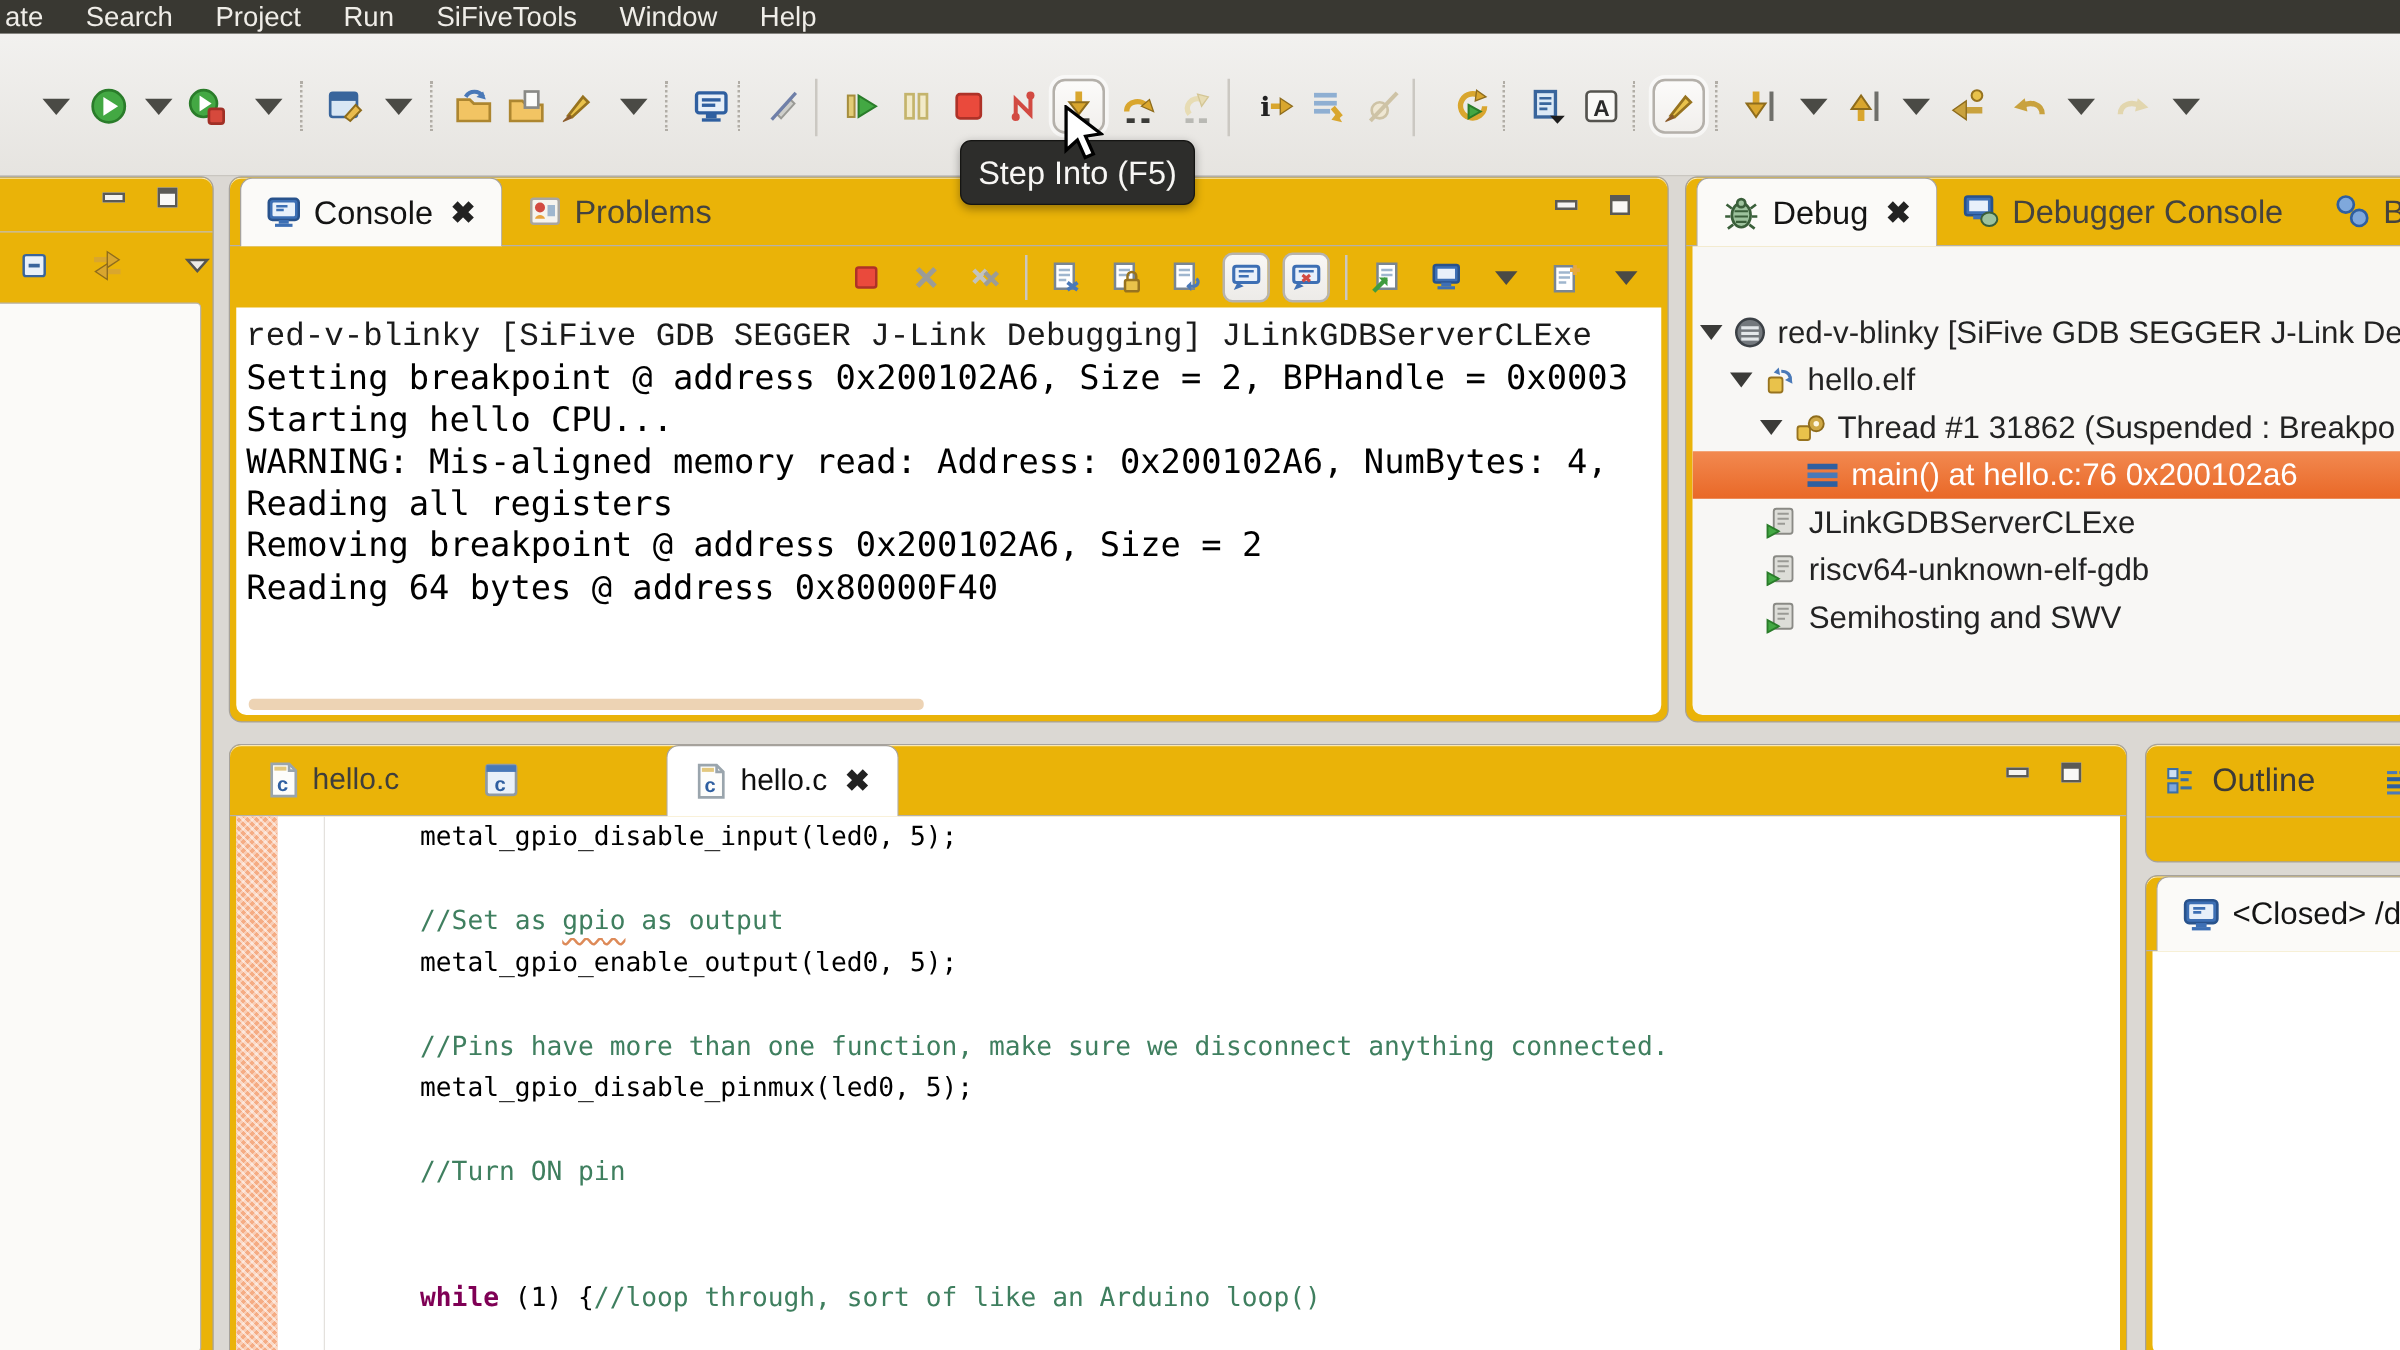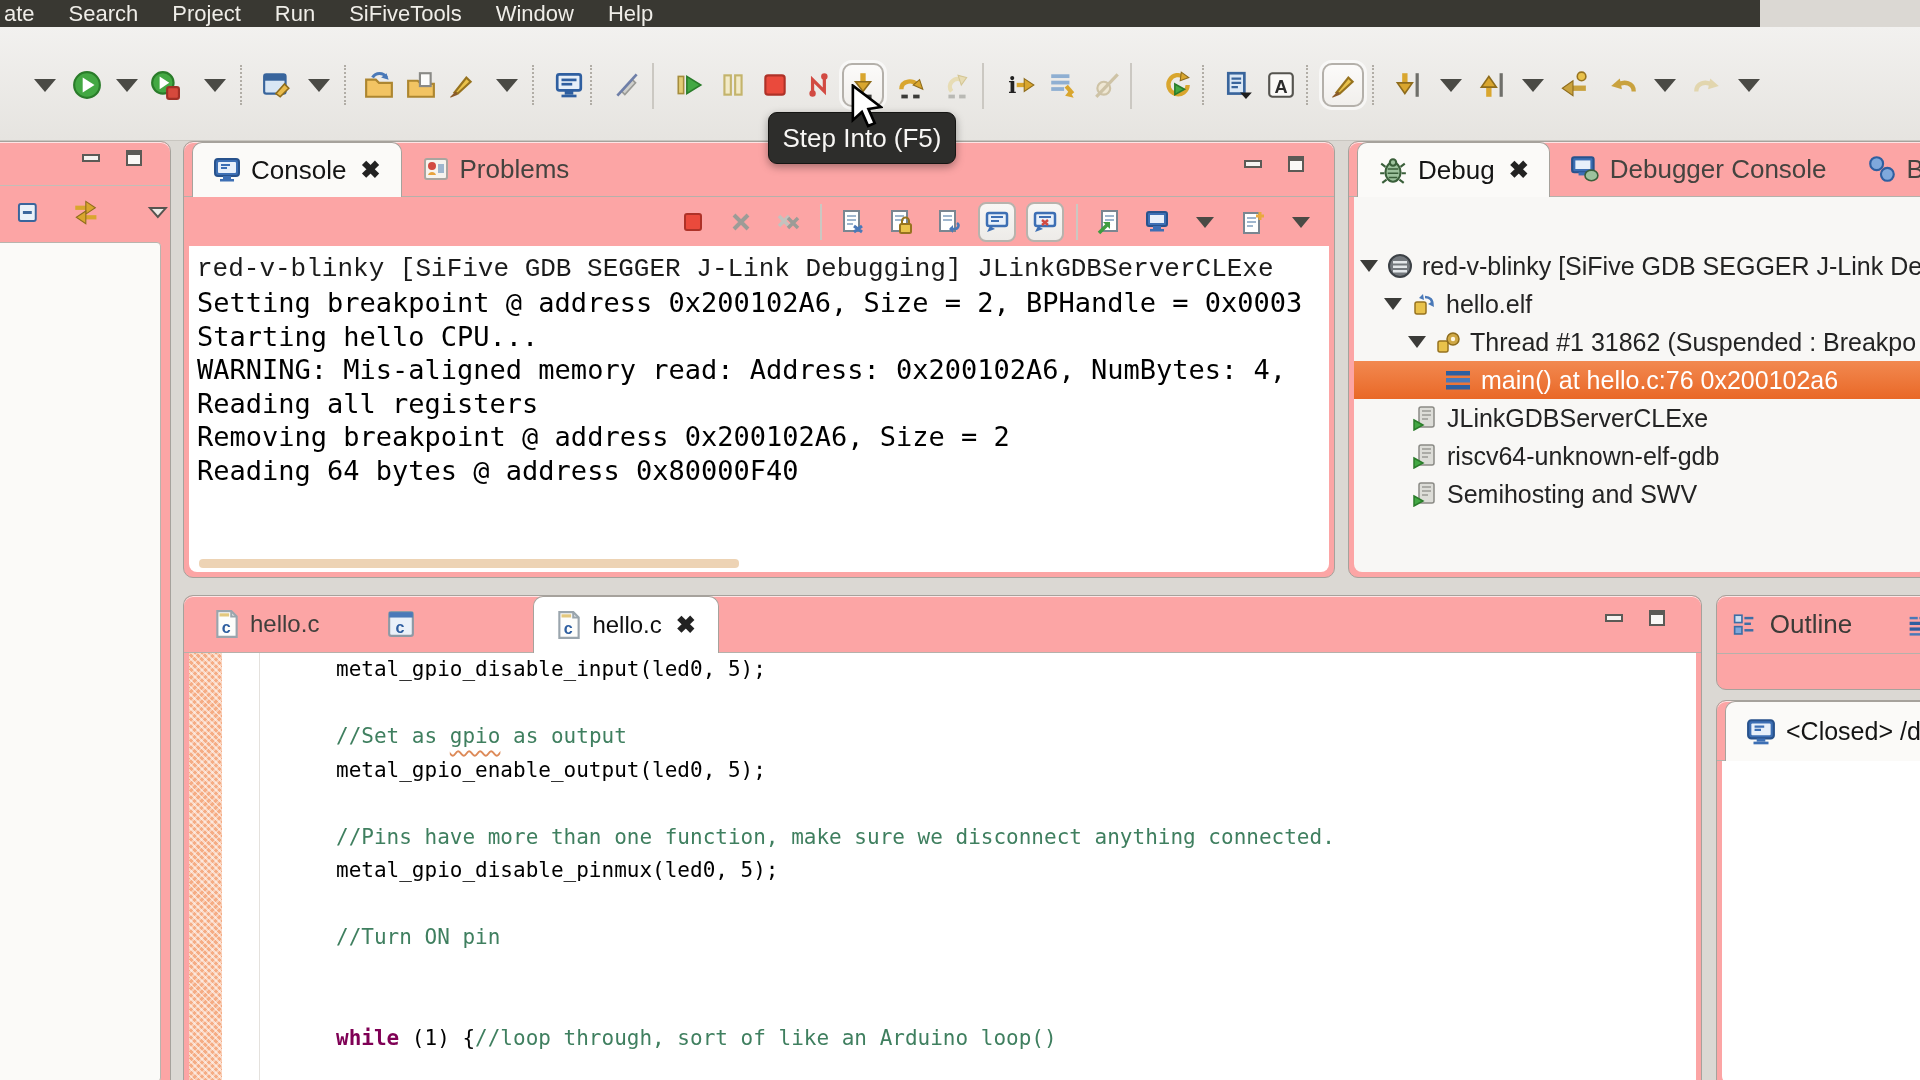--- a/index.html
+++ b/index.html
@@ -1,34 +1,34 @@
 <!DOCTYPE html>
 <html><head>
 <meta charset="utf-8">
 <style>
   *{margin:0;padding:0;box-sizing:border-box}
   html,body{width:1920px;height:1080px;overflow:hidden}
   body{font-family:"Liberation Sans",sans-serif;background:#DBD8D3;position:relative}
   .mono{font-family:"DejaVu Sans Mono",monospace}
 
   
-  .menubar{position:absolute;left:0;top:0;width:1760px;height:27px;background:#393832;display:flex;align-items:center;gap:34px;padding-left:4px}
+  .menubar{position:absolute;left:0;top:0;width:1920px;height:27px;background:#393832;display:flex;align-items:center;gap:34px;padding-left:4px}
   .menubar .mitem{color:#EFEDE8;font-size:22px;line-height:27px;white-space:nowrap}
 
   
   .toolbar{position:absolute;left:0;top:27px;width:1920px;height:114px;background:linear-gradient(#F2F1EF,#E6E4E0);border-bottom:1px solid #C9C6C0}
   .tbtn{position:absolute;top:36px;width:42px;height:44px;display:flex;align-items:center;justify-content:center}
   .tbtn.hovered{background:linear-gradient(#FCFBFA,#F1EFEC);border:2px solid #B4B0AA;border-radius:10px;box-shadow:0 0 0 3px rgba(255,255,255,.6)}
   .tsepd{position:absolute;top:38px;height:40px;width:0;border-left:2px dotted #B1ADA6}
   .tseps{position:absolute;top:36px;height:46px;width:2px;background:#CBC8C2}
   .dd{width:0;height:0;border-left:11px solid transparent;border-right:11px solid transparent;border-top:13px solid #4A4A45}
   .dds{width:0;height:0;border-left:9px solid transparent;border-right:9px solid transparent;border-top:11px solid #4A4A45}
 
   
-  .panel{position:absolute;background:#fca5a5;border:1px solid #A6A29C;border-radius:10px;box-shadow:inset 0 1px 0 rgba(255,255,255,.7)}
+  .panel{position:absolute;background:#eab308;border:1px solid #A6A29C;border-radius:10px;box-shadow:inset 0 1px 0 rgba(255,255,255,.7)}
   .tabbar{position:absolute;left:0;top:0;right:0;height:55px;display:flex;align-items:stretch;padding-left:8px;border-bottom:1px solid #B5B1AB}
   .vtab{display:flex;align-items:center;gap:10px;padding:0 20px;font-size:26px;color:#44433f;white-space:nowrap;position:relative}
   .vtab.active{background:#FBFAF8;border:1px solid #A6A29C;border-bottom:none;border-radius:10px 10px 0 0;margin-bottom:-1px;color:#141414;z-index:2}
   .closex{font-weight:bold;font-size:24px;color:#222;margin-left:4px}
   .minmax{position:absolute;top:14px;display:flex;gap:26px;align-items:center;z-index:3}
   .icn-min{width:18px;height:8px;border:2px solid #5B5A56;background:#F4F3F1}
   .icn-max{width:16px;height:16px;border:2px solid #5B5A56;border-top:5px solid #5B5A56;background:#F9F8F6}
 
   
   .console-toolbar{position:absolute;top:58px;right:14px;height:44px;display:flex;align-items:center;gap:10px}

